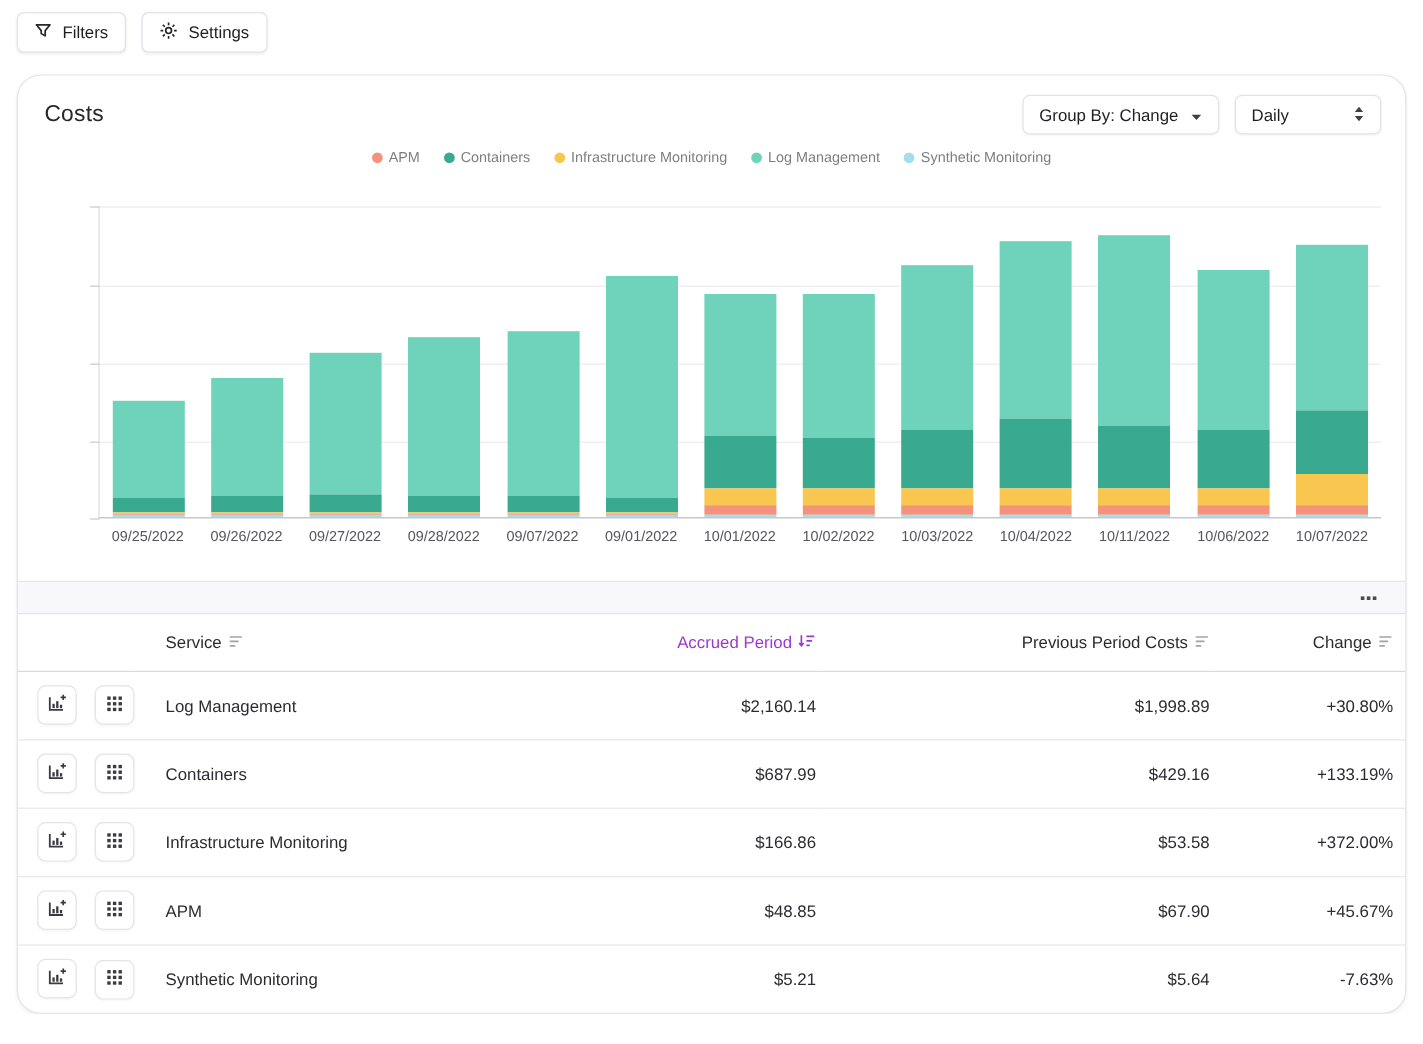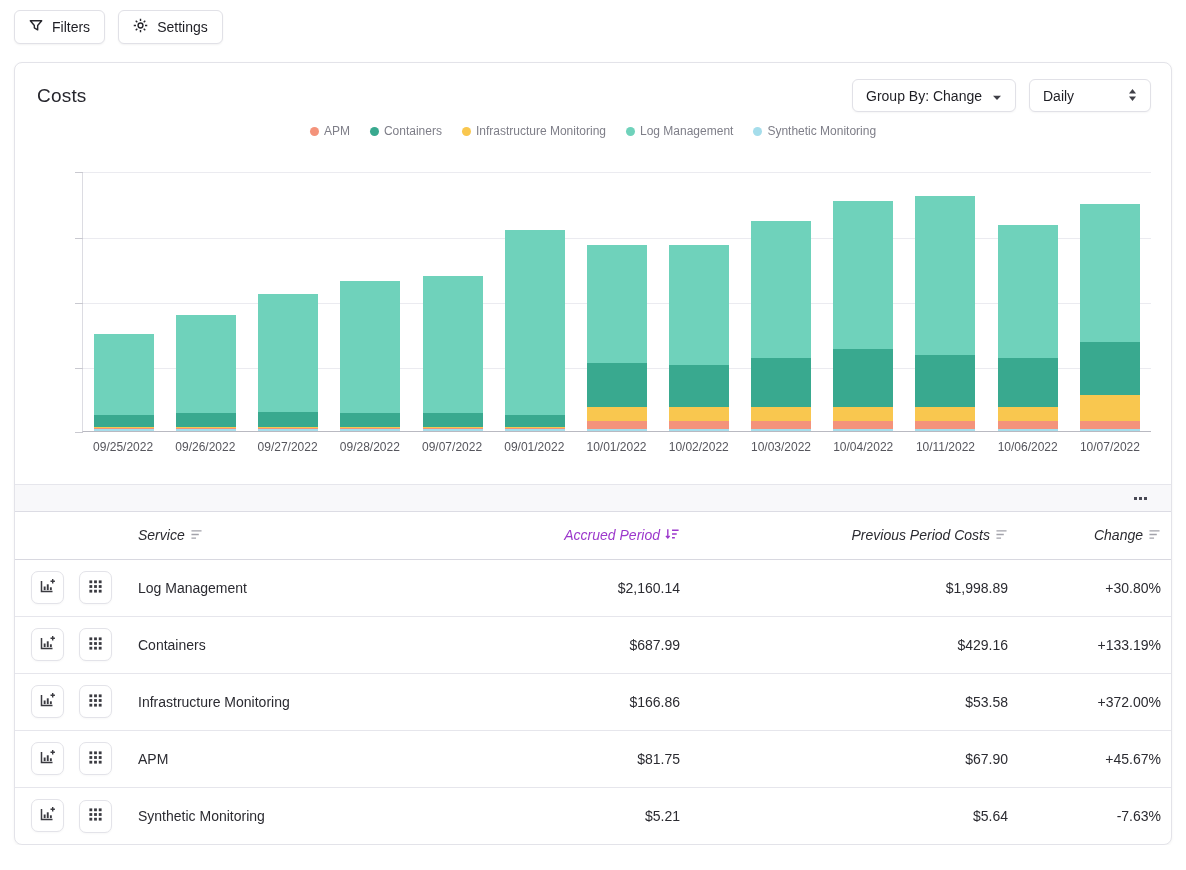--- a/index.html
+++ b/index.html
@@ -12,21 +12,21 @@
     display:inline-flex; align-items:center; gap:9px;
     background:#fff; border:1px solid #e1e1e7; border-radius:6px;
     height:34px; padding:0 14px; font-size:14px; color:#1e1e24;
     font-family:"Liberation Sans", sans-serif;
     box-shadow:0 1px 2px rgba(16,16,20,.05); cursor:pointer; white-space:nowrap;
   }
   .btn svg { flex:0 0 auto; }
 
   
   .card {
-    margin:18px 14px 0 14px; border:1px solid #e3e3e9; border-radius:8px;
+    margin:18px 14px 0 14px; border:1px solid #e3e3e9; border-radius:20px;
     box-shadow:0 1px 3px rgba(16,16,20,.05); background:#fff; overflow:hidden;
   }
   .card-header { display:flex; justify-content:space-between; align-items:center; padding:16px 20px 0 22px; }
   .card-title { margin:0; font-size:19px; font-weight:500; color:#27272e; letter-spacing:.2px; }
   .controls { display:flex; gap:13px; }
   .ctrl {
     display:inline-flex; align-items:center; gap:10px; background:#fff;
     border:1px solid #e1e1e7; border-radius:6px; height:33px; padding:0 13px;
     font-size:14px; color:#1e1e24; box-shadow:0 1px 2px rgba(16,16,20,.04);
     cursor:pointer; font-family:"Liberation Sans", sans-serif;
@@ -57,21 +57,21 @@
     border-top:1px solid #e6e6ec; border-bottom:1px solid #dcdce4;
     display:flex; align-items:center; justify-content:flex-end; padding-right:20px;
   }
   .more-btn { display:inline-flex; gap:2px; background:none; border:none; padding:4px; cursor:pointer; }
   .more-btn i { width:3px; height:3px; background:#4a4a55; display:block; }
 
   
   table { width:100%; border-collapse:collapse; table-layout:fixed; font-size:14px; }
   col.c-icons { width:96px; } col.c-service { width:334px; } col.c-accrued { width:236px; }
   col.c-previous { width:328px; } col.c-change { width:auto; }
-  thead th { height:47px; font-weight:500; color:#2b2b31; border-bottom:1px solid #d8d8e0; background:#fff;font-style:italic; }
+  thead th { height:47px; font-weight:500; color:#2b2b31; border-bottom:1px solid #d8d8e0; background:#fff; }
   thead th .hwrap { display:inline-flex; align-items:center; gap:5px; }
   th.h-service { text-align:left; padding-left:27px; }
   .num { text-align:right; }
   th.h-accrued { color:#9c38cc; }
   th.h-change { padding-right:10px; }
   tbody td { height:57px; }
   tbody tr:not(:last-child) td { border-bottom:1px solid #e6e6ec; }
   td.icons { padding-left:16px; white-space:nowrap; }
   td.service { padding-left:27px; color:#2b2b31; }
   td.change { padding-right:10px; }
@@ -433,21 +433,21 @@
                   <rect x="11.5" y="1.5" width="3" height="3" fill="#3a3a40"></rect>
                   <rect x="1.5" y="6.5" width="3" height="3" fill="#3a3a40"></rect>
                   <rect x="6.5" y="6.5" width="3" height="3" fill="#3a3a40"></rect>
                   <rect x="11.5" y="6.5" width="3" height="3" fill="#3a3a40"></rect>
                   <rect x="1.5" y="11.5" width="3" height="3" fill="#3a3a40"></rect>
                   <rect x="6.5" y="11.5" width="3" height="3" fill="#3a3a40"></rect>
                   <rect x="11.5" y="11.5" width="3" height="3" fill="#3a3a40"></rect>
                 </svg></span>
             </button></td>
           <td class="service">APM</td>
-          <td class="num accrued">$81.75</td>
+          <td class="num accrued">$48.85</td>
           <td class="num previous">$67.90</td>
           <td class="num change">+45.67%</td>
         </tr>
         <tr>
           <td class="icons"><button class="icon-btn">
               <span><svg width="17" height="16" viewBox="0 0 17 16">
                   <path d="M2.5 3v10.5h11" fill="none" stroke="#3a3a40" stroke-width="1.5"></path>
                   <rect x="4.7" y="8.5" width="1.9" height="3.6" fill="#3a3a40"></rect>
                   <rect x="7.8" y="6.3" width="1.9" height="5.8" fill="#3a3a40"></rect>
                   <rect x="10.9" y="9.3" width="1.9" height="2.8" fill="#3a3a40"></rect>

